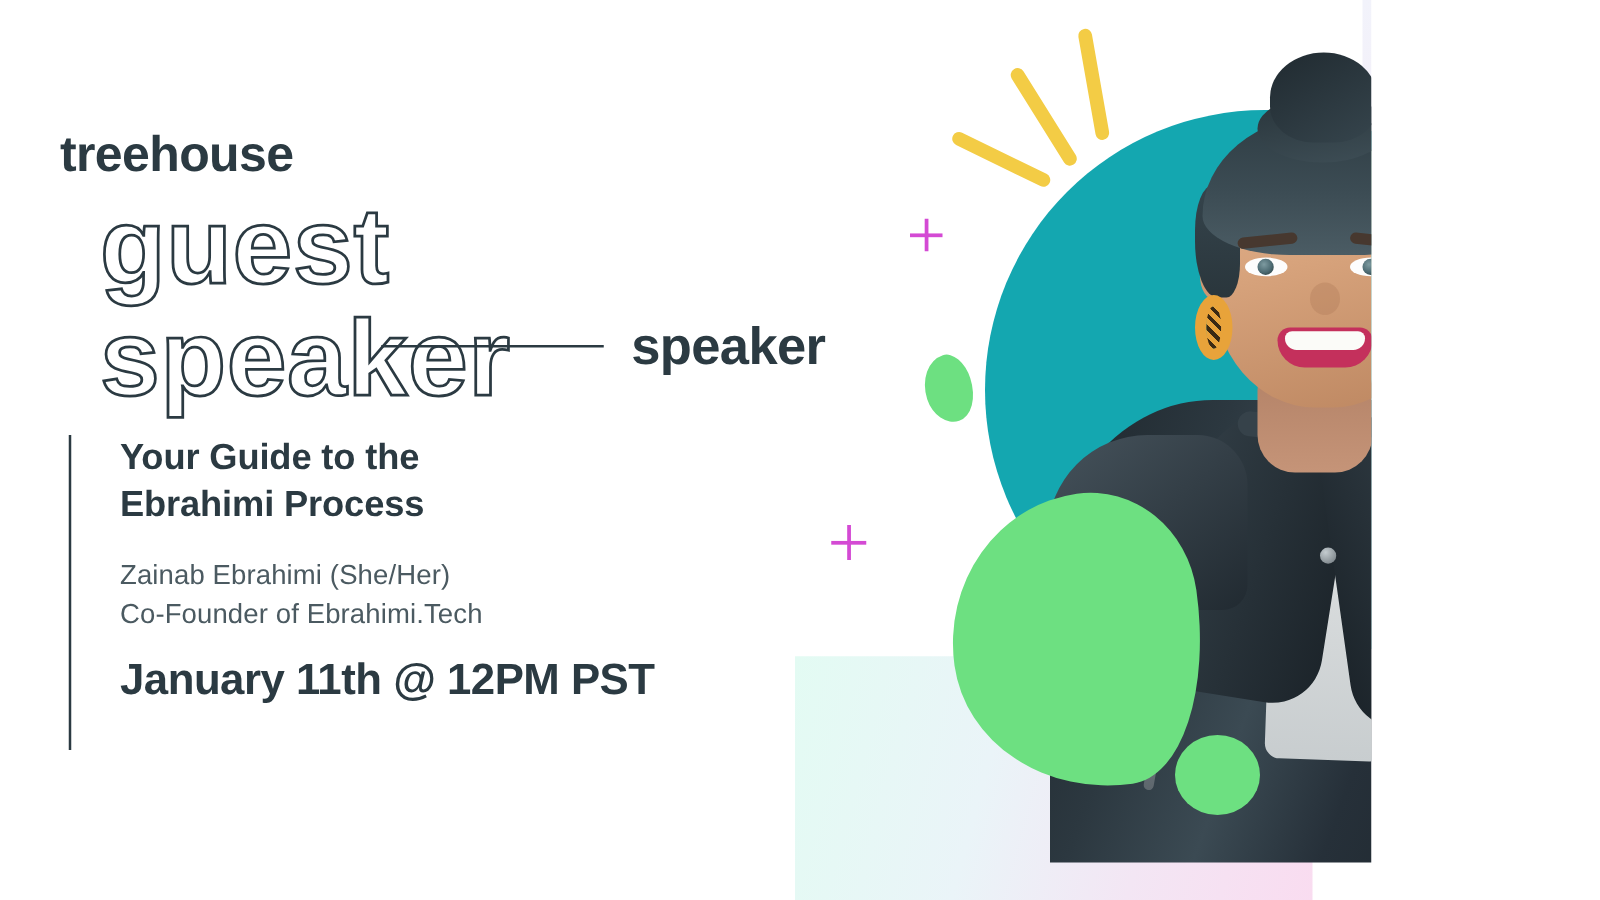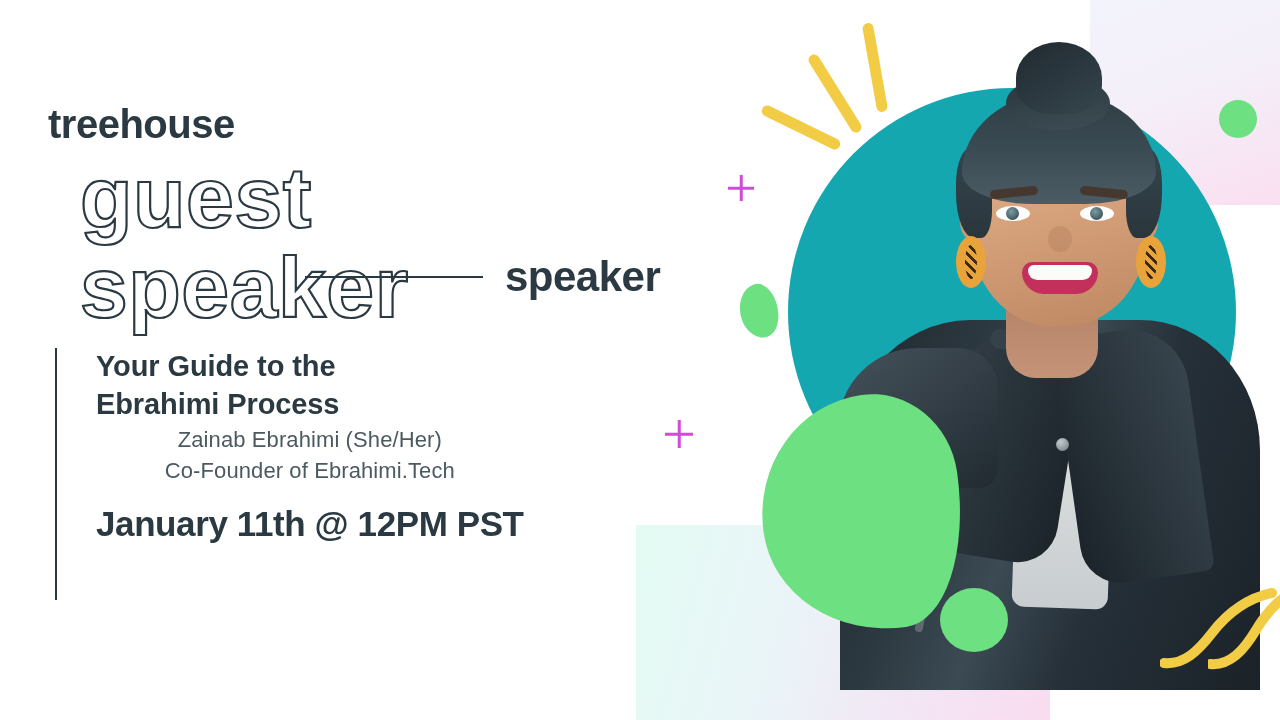--- a/index.html
+++ b/index.html
@@ -6,21 +6,21 @@
   html, body {
     margin: 0;
     padding: 0;
     background: #ffffff;
   }
   body {
     font-family: "Liberation Sans", sans-serif;
   }
   .stage {
     position: relative;
-    width: 1280px;
+    width: 1097px;
     height: 720px;
     overflow: hidden;
     background: #ffffff;
   }
 
   
   .grad-block {
     position: absolute;
     pointer-events: none;
   }
@@ -438,31 +438,30 @@
     padding-left: 39px;
     border-left: 2px solid #2b3a42;
     box-sizing: border-box;
   }
   .talk-title {
     font-size: 29px;
     font-weight: 600;
     color: #2b3a42;
     line-height: 1.30;
     letter-spacing: -0.1px;
-    margin: 0 0 2px 0;
+    margin: 0 0 22px 0;
   }
   .speaker-name,
   .speaker-role {
     font-size: 22px;
     font-weight: 400;
     color: #4b5a61;
     line-height: 1.38;
     letter-spacing: 0.1px;
     margin: 0;
-    text-align: center;
   }
   .event-date {
     margin-top: 20px;
     font-size: 35px;
     font-weight: 700;
     color: #2b3a42;
     letter-spacing: -0.4px;
     line-height: 1;
   }
 </style>

